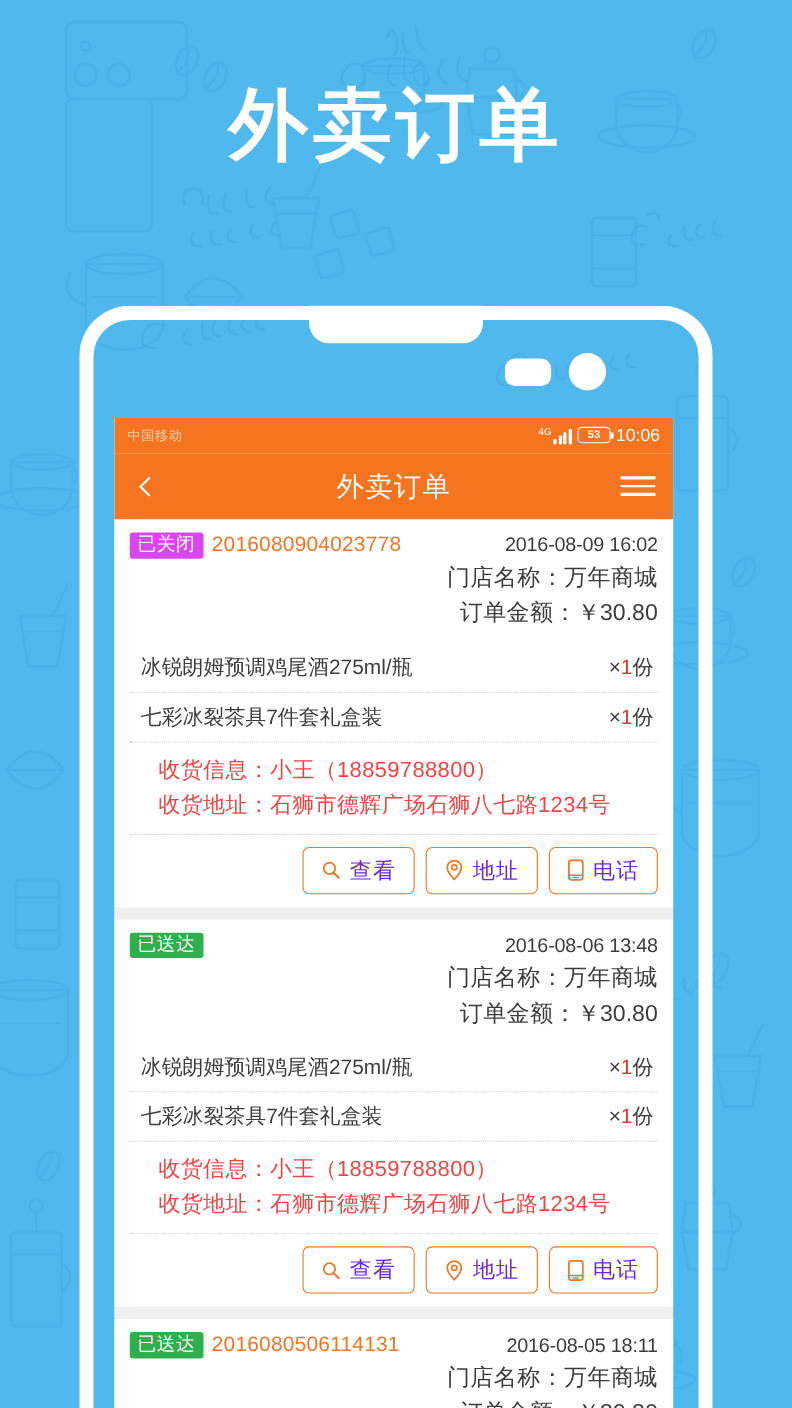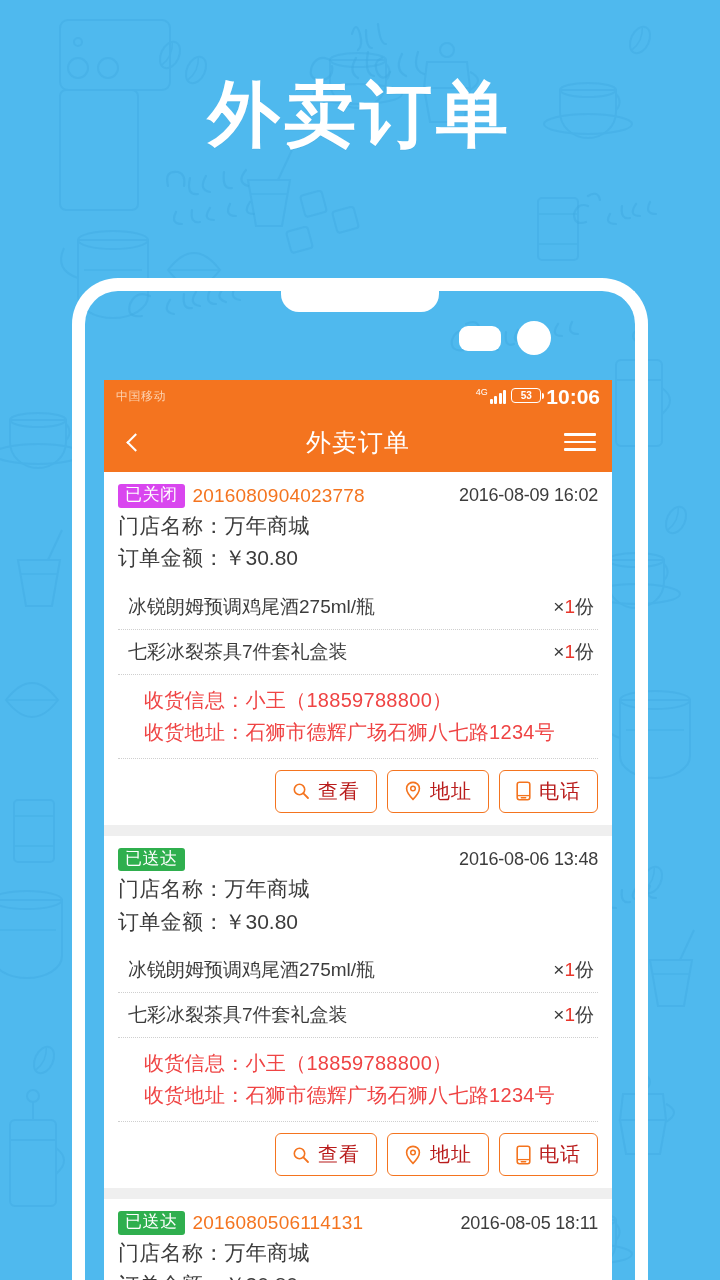--- a/index.html
+++ b/index.html
@@ -108,21 +108,21 @@
     min-width: 30px;
     padding: 0 3px;
     display: flex; align-items: center; justify-content: center;
     font-size: 10px; font-weight: bold;
     margin-bottom: 1px;
   }
   .battery::after {
     content: ""; position: absolute; right: -4px; top: 4px;
     width: 2.5px; height: 6px; background: #FFFFFF; border-radius: 0 2px 2px 0;
   }
-  .clock { font-size: 21px; font-weight: bold; line-height: 17px; margin-bottom: -1px; }
+  .clock { font-size: 16px; font-weight: normal; line-height: 17px; margin-bottom: -1px; }
 
   
   .nav-bar {
     height: 60px;
     background: #F4741F;
     display: flex;
     align-items: center;
     position: relative;
     padding: 0 16px;
   }
@@ -188,20 +188,21 @@
     color: #3C3C3C;
     font-size: 18px;
     letter-spacing: -0.2px;
   }
   .card-meta { padding: 0 14px; }
   .meta-row {
     color: #3C3C3C;
     font-size: 21px;
     line-height: 1.55;
     letter-spacing: 0.3px;
+    text-align: right;
   }
   .meta-row .amt { letter-spacing: 0; }
 
   .items { padding: 0 14px; margin-top: 10px; }
   .item-row {
     display: flex; align-items: flex-end;
     padding: 9px 4px 9px 10px;
     border-top: 1px dotted #CFCFCF;
     font-size: 19px;
     color: #3C3C3C;
@@ -219,21 +220,21 @@
 
   .actions {
     border-top: 1px dotted #CFCFCF;
     margin: 0 14px;
     padding: 11px 0 12px 0;
     display: flex; justify-content: flex-end; gap: 10px;
   }
   .act-btn {
     border: 1.5px solid #F4741F;
     border-radius: 6px;
-    color: #b91c1c;
+    color: #6d28d9;
     background: #FFFFFF;
     font-size: 20px;
     padding: 7px 16px;
     display: flex; align-items: center; gap: 8px;
     cursor: pointer;
     letter-spacing: 1px;
   }
   .act-btn svg { display: block; }
 </style>
 </head>

